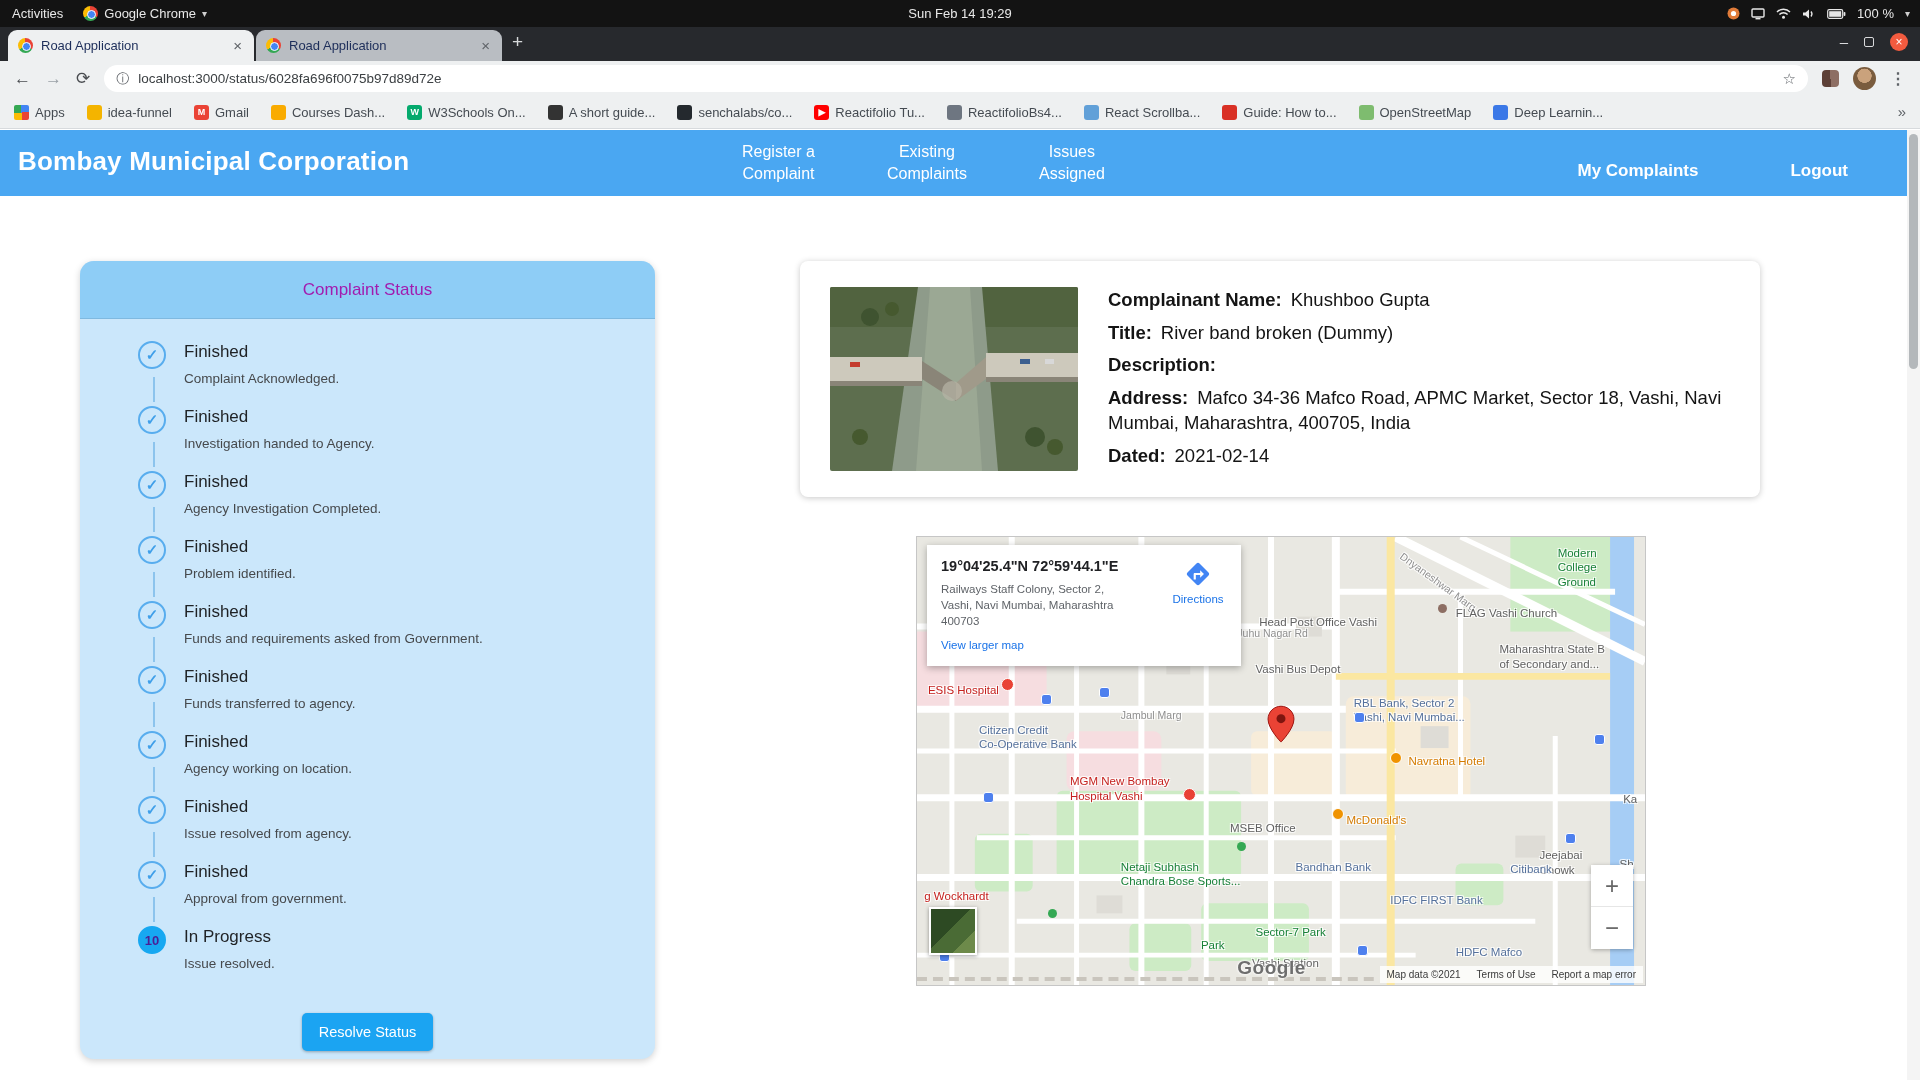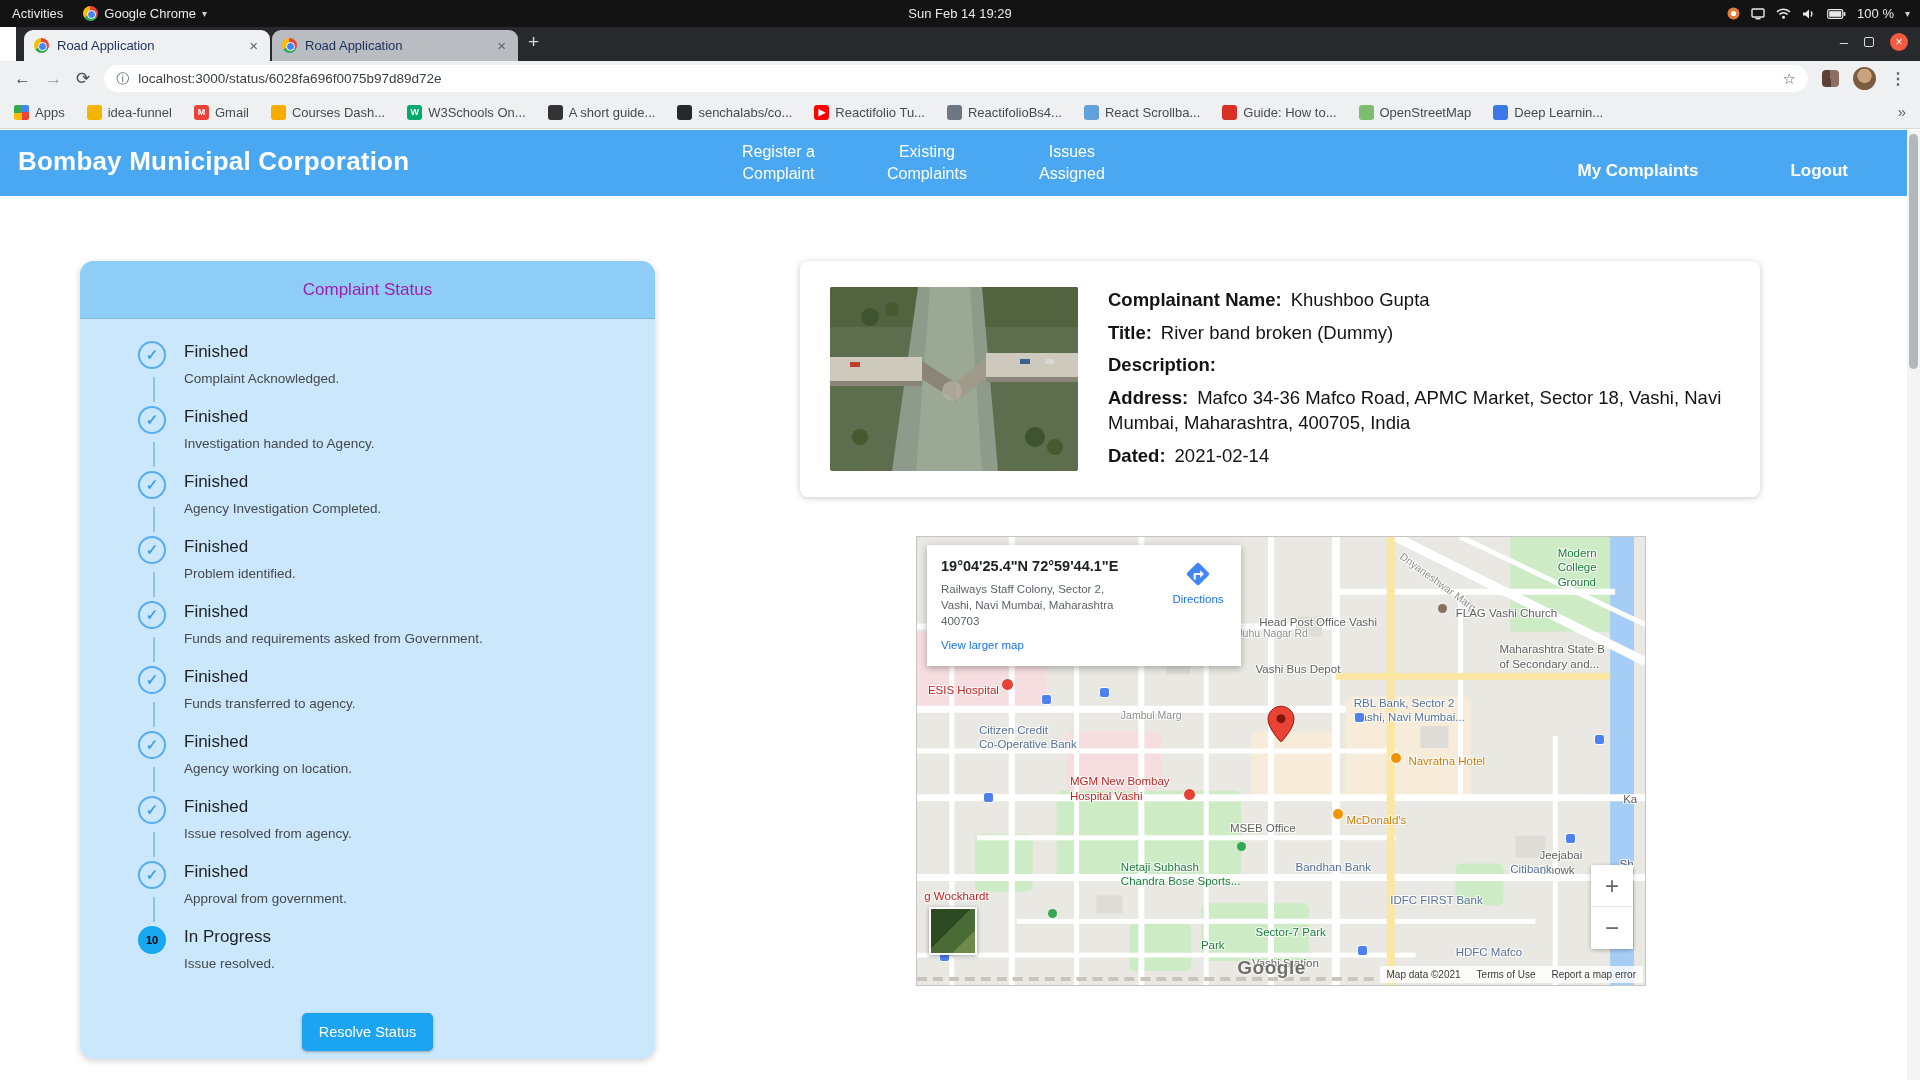--- a/index.html
+++ b/index.html
@@ -28,21 +28,21 @@
     content:""; position:absolute; left:4px; top:4px; width:7px; height:7px;
     border-radius:50%; background:#4285f4; border:1px solid #fff;
   }
   .clock { position:absolute; left:50%; transform:translateX(-50%); }
   .tray { position:absolute; right:10px; display:flex; align-items:center; gap:11px; }
   .tray svg { display:block; }
   .chev { font-size:10px; color:#cfcfcf; }
 
   
   .tabstrip {
-    position:absolute; top:27px; left:16px; right:0; height:34px;
+    position:absolute; top:27px; left:0; right:0; height:34px;
     background:#27292d; display:flex; align-items:center;
   }
   .tabs { display:flex; align-items:flex-end; padding-left:8px; height:34px; }
   .tab {
     width:246px; height:31px; border-radius:9px 9px 0 0;
     display:flex; align-items:center; gap:8px; padding:0 10px;
     font-size:13px; color:#24292e; background:#b9bdc2; margin-right:2px;
   }
   .tab.active { background:#eef0f1; }
   .tab .favicon { width:15px; height:15px; flex:none; }
@@ -116,21 +116,21 @@
     font-size:17px; color:#a21caf;
   }
   .steps { padding:22px 0 0 58px; }
   .step { position:relative; min-height:65px; }
   .circle {
     width:28px; height:28px; border-radius:50%; border:2px solid #58ade e;
     border:2px solid #58adee; color:#3f9fe9; background:transparent;
     display:flex; align-items:center; justify-content:center;
     font-size:15px; font-weight:bold;
   }
-  .step.current .circle { background:#17a8f1; border-color:#17a8f1; color:#000000; font-size:11px; }
+  .step.current .circle { background:#17a8f1; border-color:#17a8f1; color:#4c1d95; font-size:13px; }
   .connector { position:absolute; left:15px; top:36px; width:2px; height:25px; background:#8cc4ed; }
   .step:last-child .connector { display:none; }
   .step-text { position:absolute; left:46px; top:1px; display:flex; flex-direction:column; gap:9px; }
   .state { font-size:17px; color:#1f2225; }
   .detail { font-size:13.5px; color:#46494c; }
   .resolve-btn {
     display:block; margin:22px auto 0; background:#1ba4f2; color:#fff;
     border:none; border-radius:5px; padding:11px 17px; font-size:14.5px;
     font-family:inherit; box-shadow:0 1px 3px rgba(0,0,0,.3); cursor:pointer;
   }

